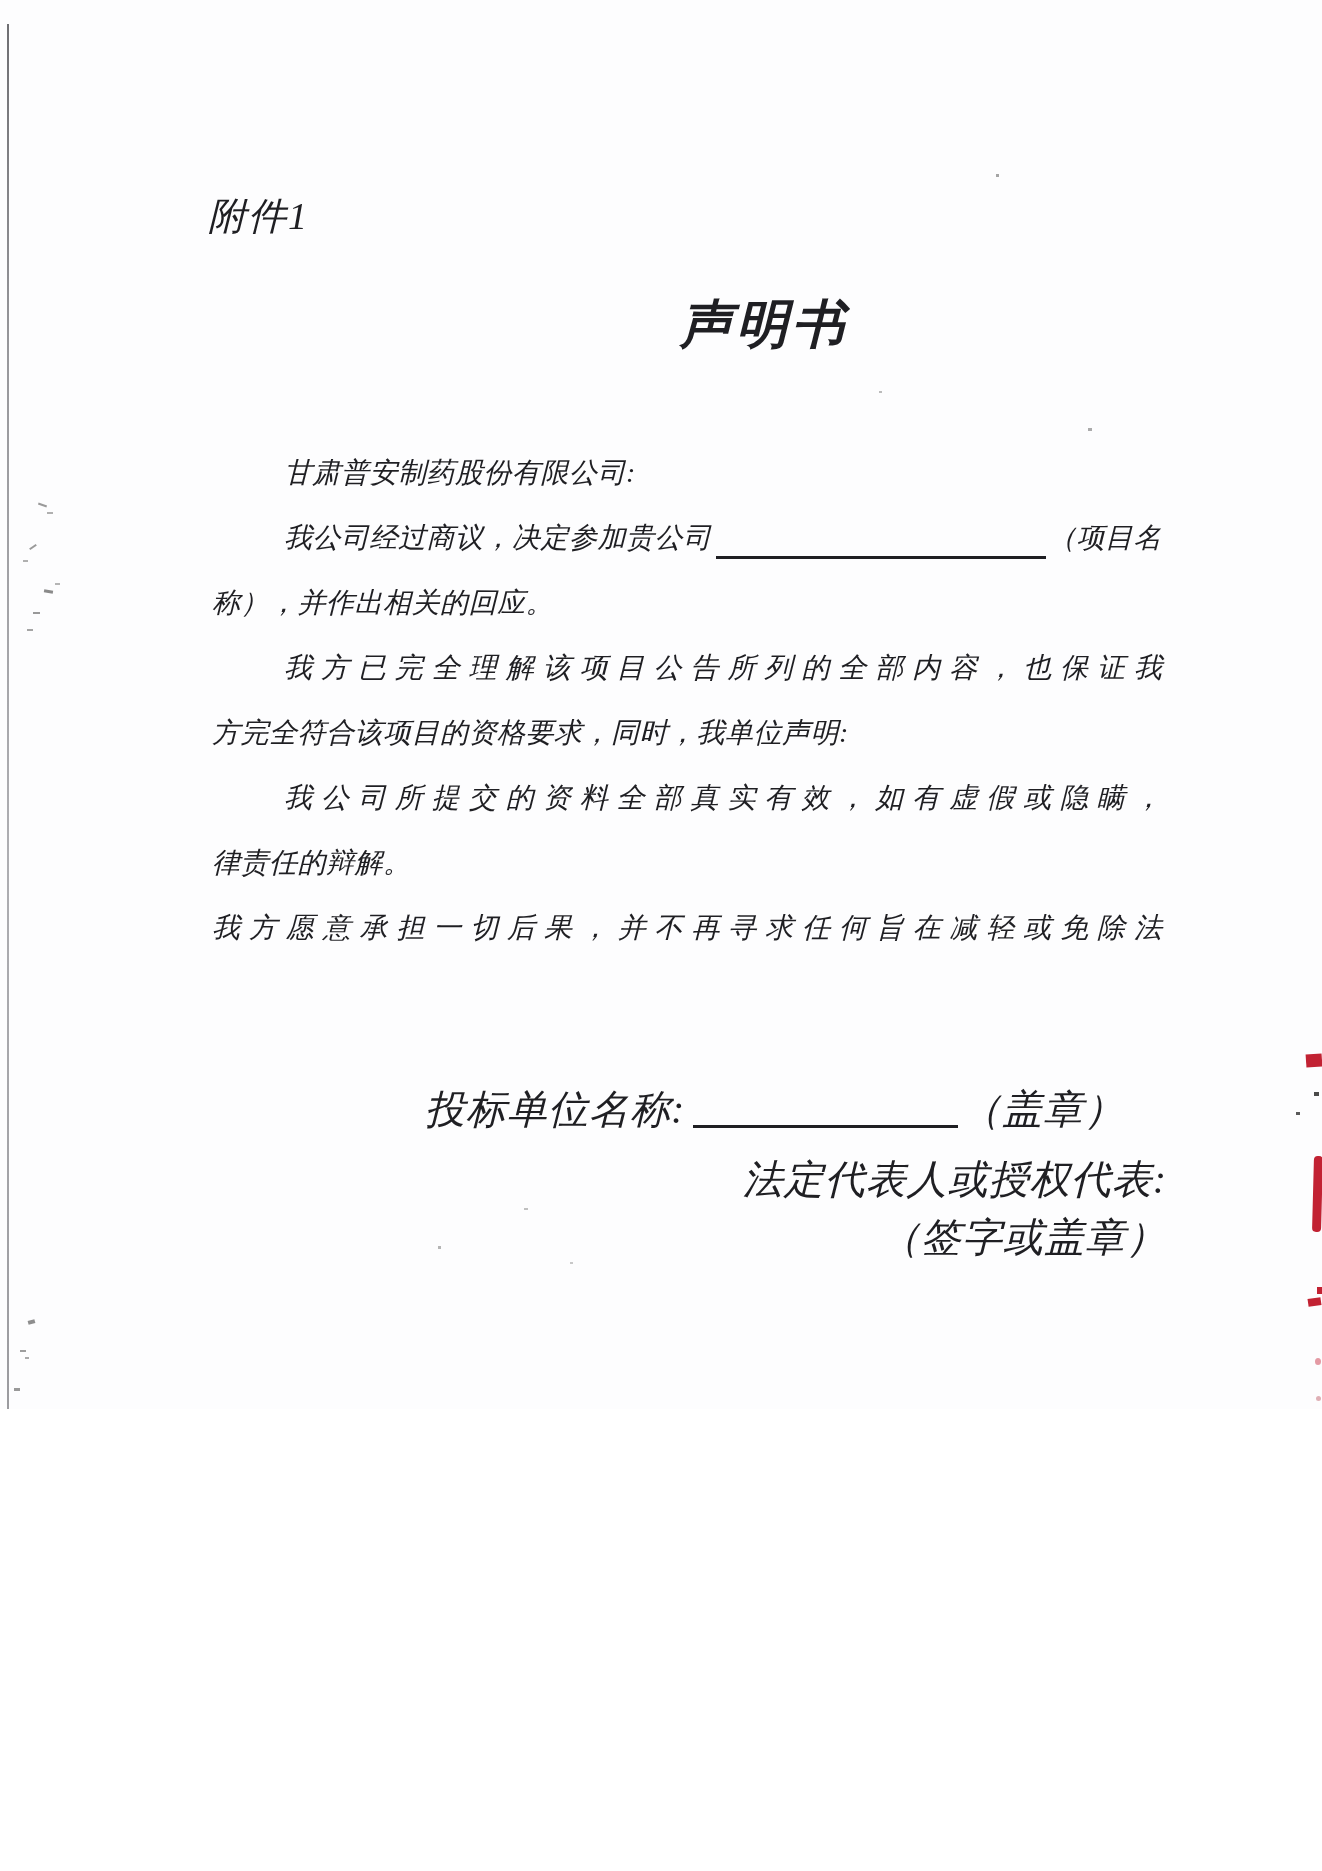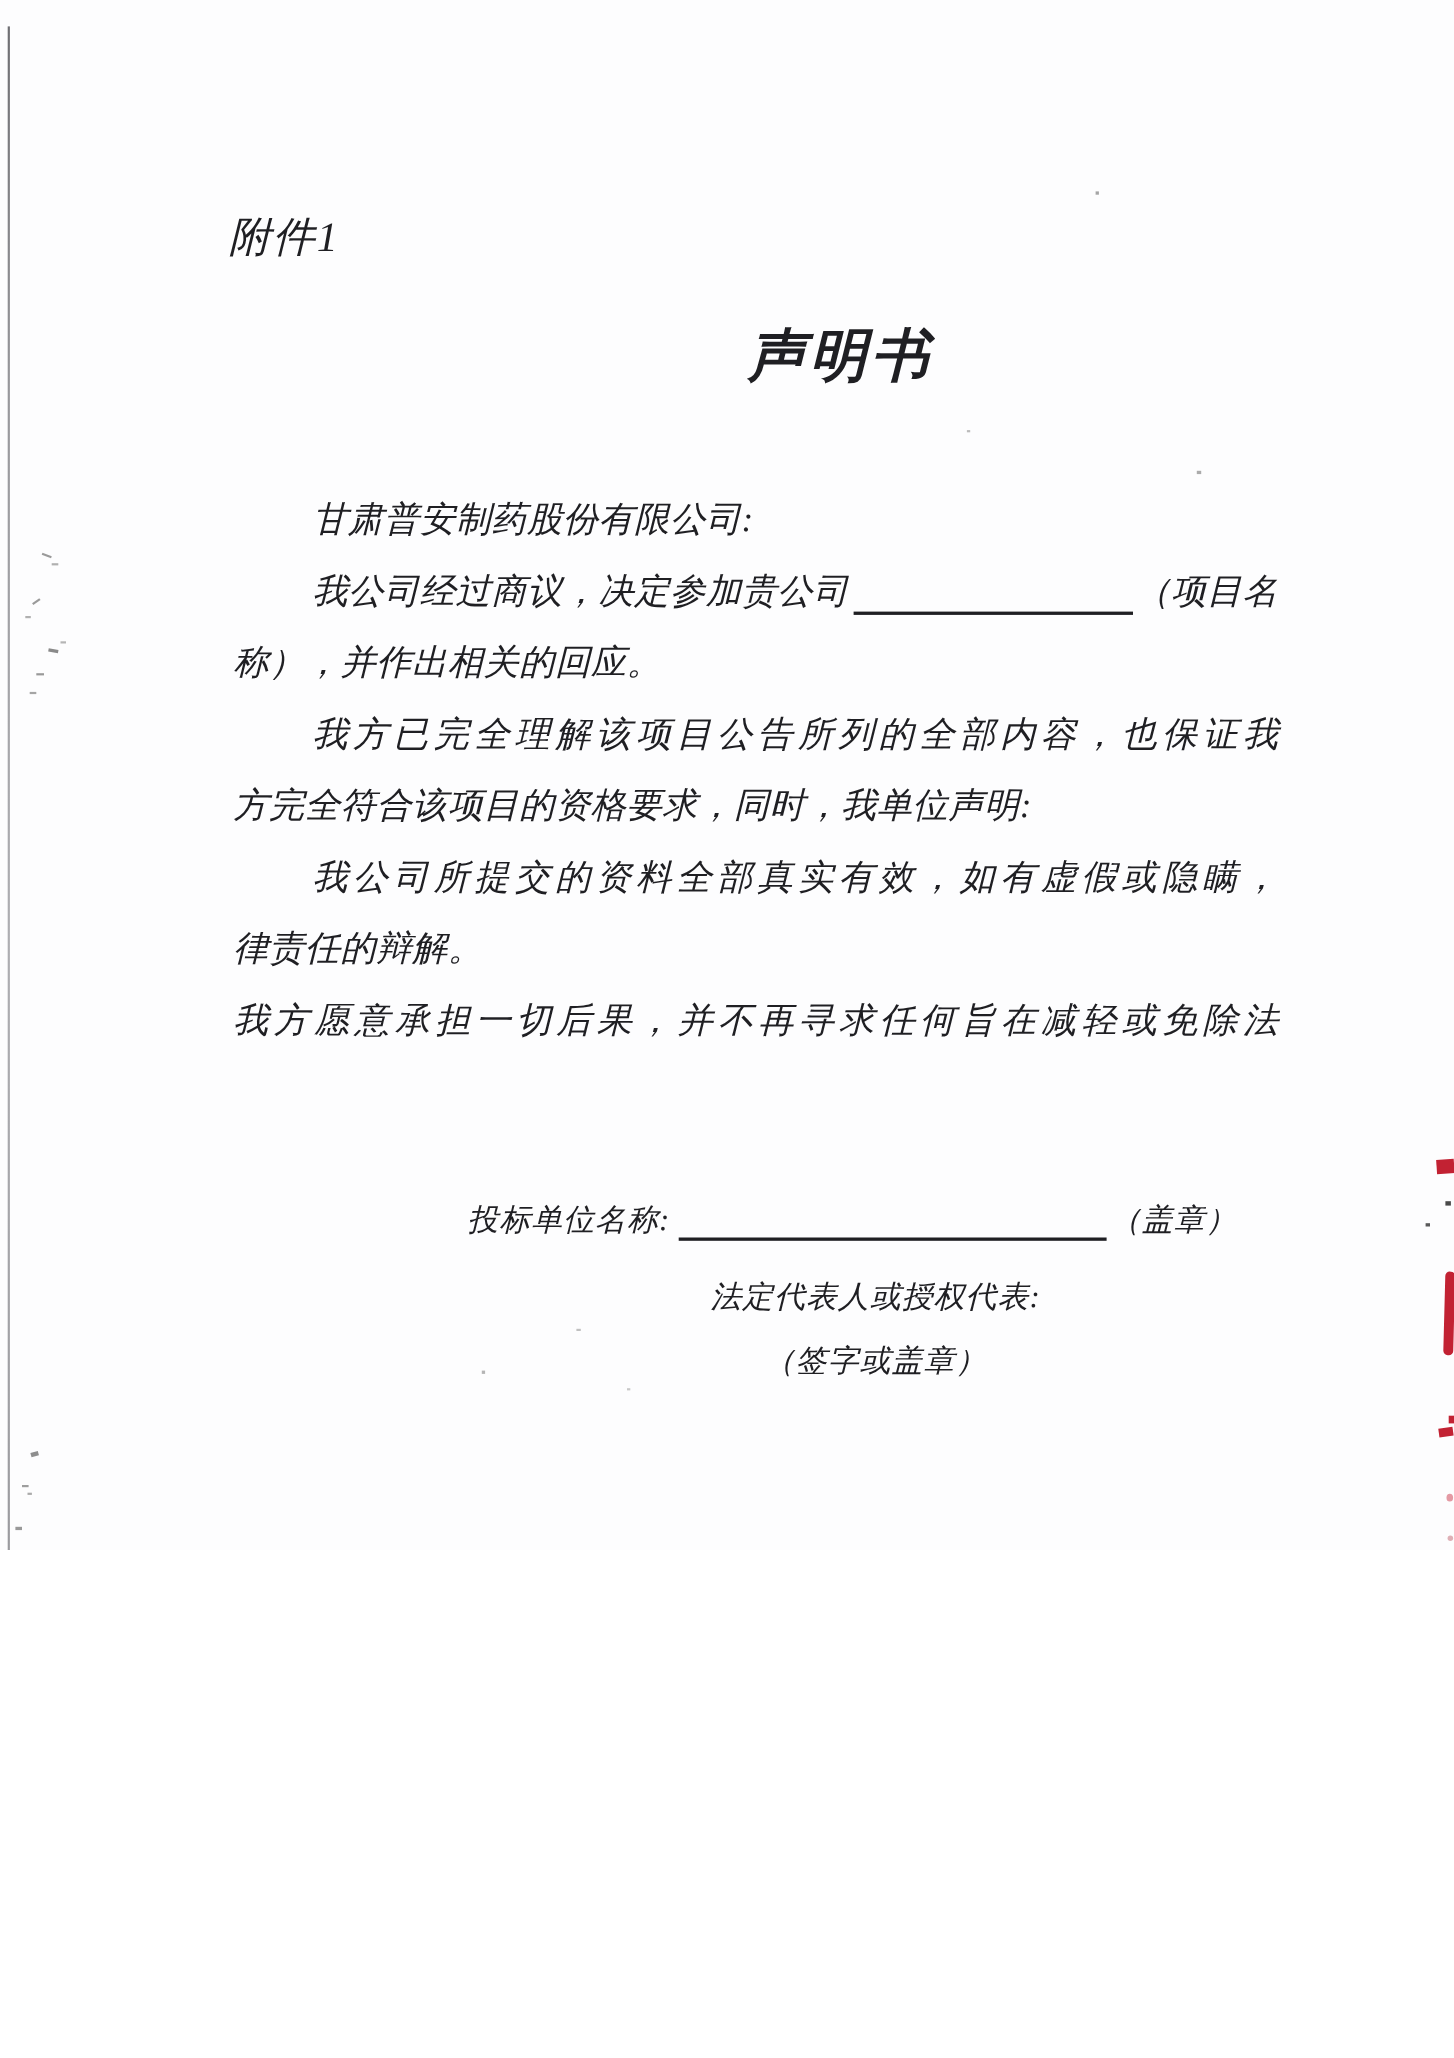--- a/index.html
+++ b/index.html
@@ -24,41 +24,41 @@
   }
   .doc-title{
     position:absolute;left:640px;top:296px;
     font-size:52px;line-height:58px;font-weight:bold;letter-spacing:4px;margin-left:40px;
   }
   .body-block{
     position:absolute;left:212px;top:440px;width:950px;
   }
   .bline{
     position:relative;height:65px;line-height:65px;
-    font-size:32px;letter-spacing:0.5px;white-space:nowrap;
+    font-size:28px;letter-spacing:0.5px;white-space:nowrap;
   }
   .bline.indent{padding-left:72px;}
   .bline.just{
     white-space:normal;
     text-align:justify;text-align-last:justify;
     letter-spacing:0;padding-left:0;
   }
   .bline.just.indent-text{text-indent:72px;}
   .flexline{
     display:flex;align-items:flex-start;padding-left:72px;box-sizing:border-box;
   }
   .blank-grow{
     flex:1 1 auto;align-self:flex-end;
     border-bottom:3px solid var(--ink);
     margin:0 2px 11px 4px;height:1px;
   }
   
   .sig-row{
-    position:absolute;display:flex;align-items:center;
-    font-size:28px;line-height:48px;letter-spacing:1px;white-space:nowrap;
+    position:absolute;display:flex;align-items:flex-end;
+    font-size:40px;line-height:48px;letter-spacing:1px;white-space:nowrap;
   }
   .sig-row .blank{
     flex:1 1 auto;align-self:flex-end;
     border-bottom:3px solid var(--ink);
     margin:0 3px 6px 8px;height:1px;
   }
   .sig-bidder{left:425px;top:1086px;width:700px;}
   .sig-rep{left:425px;top:1156px;width:742px;flex-direction:column;}
   .date-row{
     position:absolute;left:638px;top:1220px;

